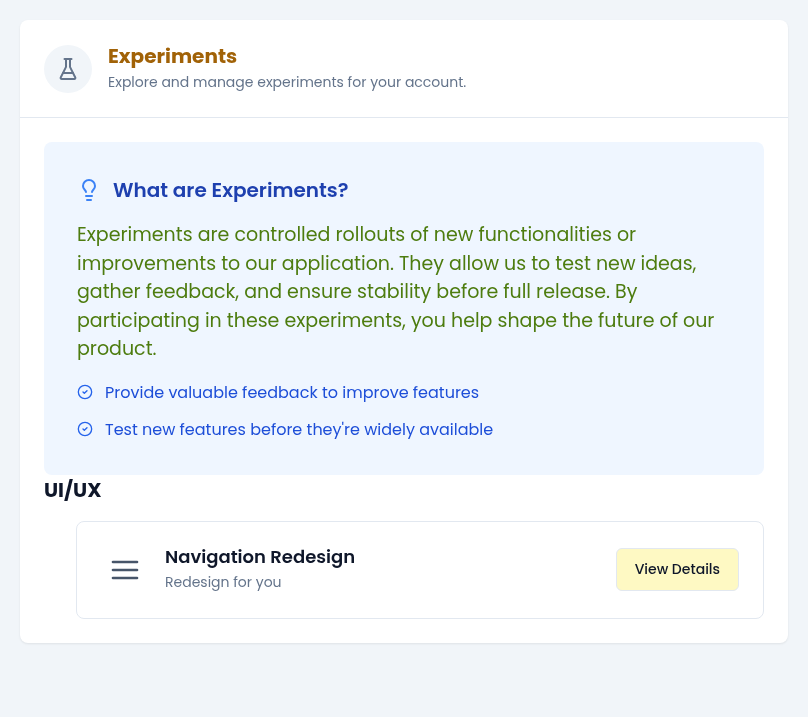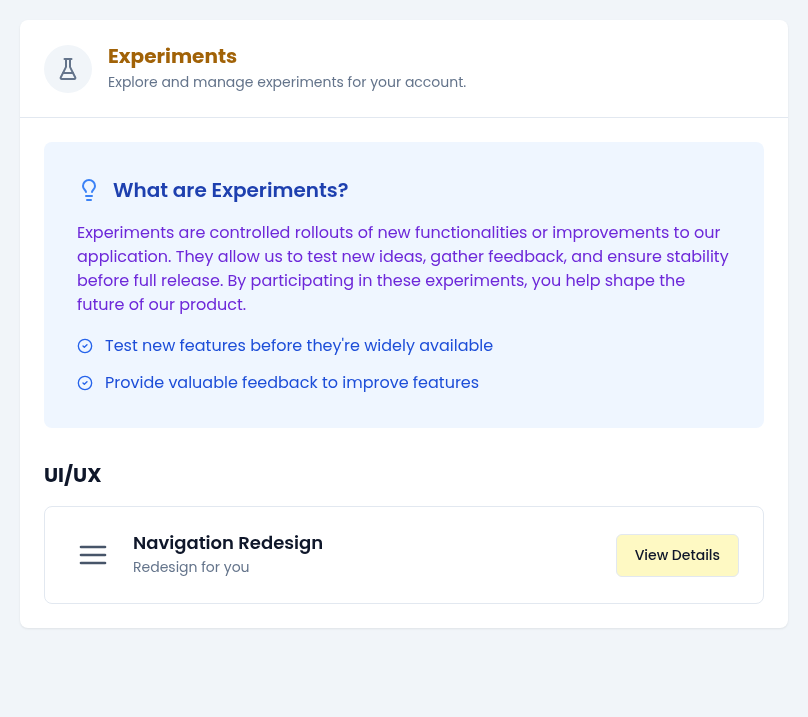--- a/index.html
+++ b/index.html
@@ -68,22 +68,22 @@
       width: 24px;
       height: 24px;
       stroke: #3b82f6;
     }
     .info-box-header h3 {
       font-size: 20px;
       font-weight: 600;
       color: #1e40af;
     }
     .info-box-desc {
-      font-size: 16px;
-      color: #6d28d9;
+      font-size: 19px;
+      color: #4d7c0f;
       line-height: 1.5;
       margin-bottom: 16px;
     }
     .info-list {
       list-style: none;
       display: flex;
       flex-direction: column;
       gap: 12px;
     }
     .info-list li {
@@ -96,31 +96,31 @@
     .info-list li svg {
       width: 16px;
       height: 16px;
       stroke: #2563eb;
       flex-shrink: 0;
     }
     .section-title {
       font-size: 20px;
       font-weight: 700;
       color: #0f172a;
-      margin-top: 32px;
       margin-bottom: 16px;
     }
     .experiment-card {
       border: 1px solid #e2e8f0;
       border-radius: 8px;
       padding: 24px;
       display: flex;
       align-items: center;
       justify-content: space-between;
       gap: 16px;
+      margin-left: 32px;
     }
     .experiment-left {
       display: flex;
       align-items: center;
       gap: 16px;
     }
     .experiment-icon-placeholder {
       width: 48px;
       height: 48px;
       display: flex;
@@ -185,28 +185,28 @@
         </svg>
         <h3>What are Experiments?</h3>
       </div>
       <p class="info-box-desc">Experiments are controlled rollouts of new functionalities or improvements to our application. They allow us to test new ideas, gather feedback, and ensure stability before full release. By participating in these experiments, you help shape the future of our product.</p>
       <ul class="info-list">
         <li>
           <svg viewBox="0 0 24 24" fill="none" stroke-width="2" stroke-linecap="round" stroke-linejoin="round">
             <circle cx="12" cy="12" r="10"></circle>
             <path d="m9 12 2 2 4-4"></path>
           </svg>
-          <span>Test new features before they're widely available</span>
+          <span>Provide valuable feedback to improve features</span>
         </li>
         <li>
           <svg viewBox="0 0 24 24" fill="none" stroke-width="2" stroke-linecap="round" stroke-linejoin="round">
             <circle cx="12" cy="12" r="10"></circle>
             <path d="m9 12 2 2 4-4"></path>
           </svg>
-          <span>Provide valuable feedback to improve features</span>
+          <span>Test new features before they're widely available</span>
         </li>
       </ul>
     </div>
 
     <h3 class="section-title">UI/UX</h3>
 
     <div class="experiment-card">
       <div class="experiment-left">
         <div class="experiment-icon-placeholder">
           <svg viewBox="0 0 24 24" fill="none" stroke-width="2" stroke-linecap="round" stroke-linejoin="round">

